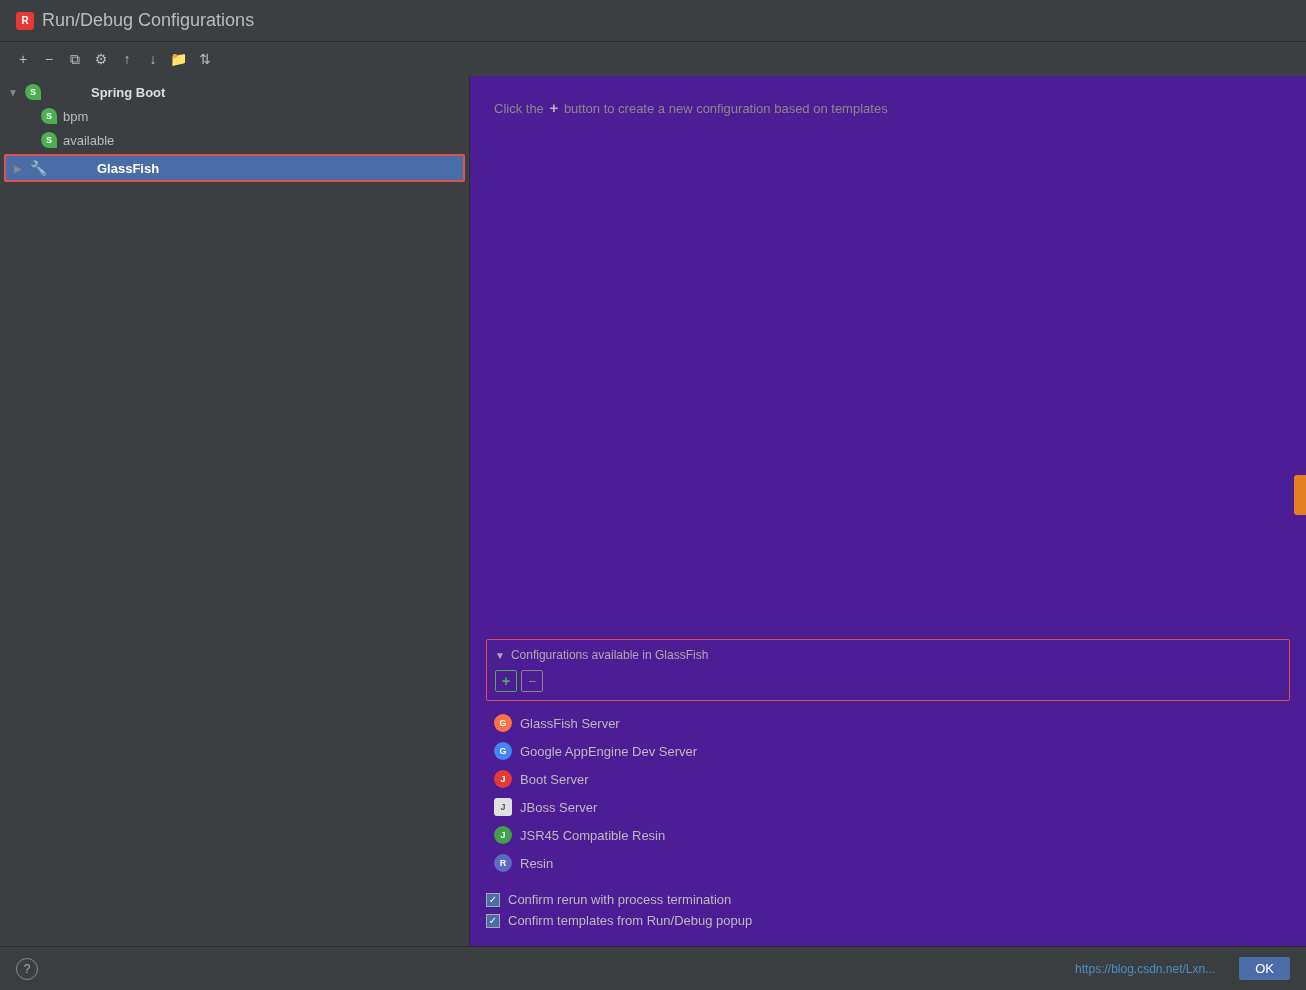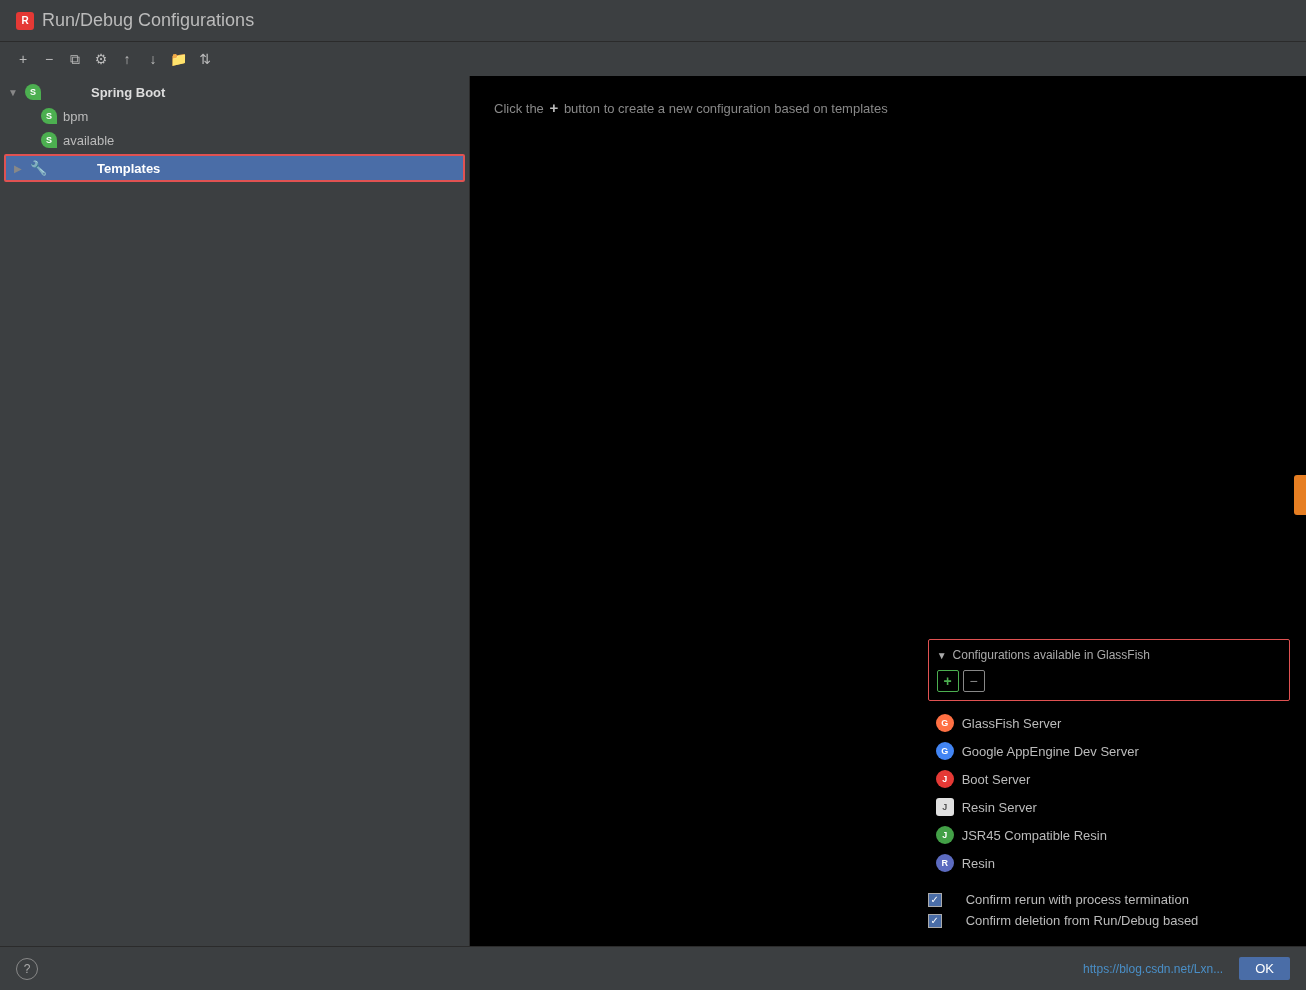--- a/index.html
+++ b/index.html
@@ -117,24 +117,24 @@
       font-size: 13px;
     }
     .item-label.bold { font-weight: 600; color: #dddddd; margin-left: 44px; }
 
     
     .indent-1 { padding-left: 24px; }
 
     
     .right-panel {
       flex: 1;
-      background: #000000;
+      background: #4c1d95;
       padding: 0;
       display: flex;
-      flex-direction: row;
+      flex-direction: column;
     }
 
     .hint-text {
       padding: 20px 24px;
       color: #888888;
       font-size: 13px;
       line-height: 1.6;
     }
     .hint-text .plus-btn {
       display: inline-block;
@@ -239,21 +239,21 @@
       text-align: center;
     }
 
     
     .checkboxes-section {
       margin: 12px 16px 8px;
     }
     .checkbox-row {
       display: flex;
       align-items: center;
-      gap: 24px;
+      gap: 8px;
       padding: 3px 0;
     }
     .checkbox-box {
       width: 14px; height: 14px;
       border: 1px solid #aaaaaa;
       background: #4a6da7;
       display: inline-flex;
       align-items: center;
       justify-content: center;
       cursor: pointer;
@@ -312,21 +312,21 @@
       color: #aaaaaa;
       cursor: pointer;
       display: flex;
       align-items: center;
       justify-content: center;
       font-size: 12px;
     }
     .bottom-right {
       display: flex;
       align-items: center;
-      gap: 16px;
+      gap: 24px;
     }
     .link-text {
       color: #4a8fc7;
       font-size: 12px;
       cursor: pointer;
     }
     .ok-btn {
       background: #4a6da7;
       color: white;
       border: none;
@@ -393,21 +393,21 @@
         <span class="spring-leaf">S</span>
       </span>
       <span class="item-label">available</span>
     </div>
 
     <div class="tree-item selected" style="border: 2px solid #e05252; margin: 2px 4px; border-radius: 2px;">
       <span class="tree-arrow">▶</span>
       <span class="spring-icon">
         <span style="font-size:14px;">🔧</span>
       </span>
-      <span class="item-label bold">Templates</span>
+      <span class="item-label bold">GlassFish</span>
     </div>
   </div>
 
   <div class="right-panel">
     <div class="hint-text">
       <span>Click the</span>
       <span class="plus-btn">+</span>
       <span>button to create a new configuration based on templates</span>
     </div>
 
@@ -432,40 +432,40 @@
         <div class="config-item">
           <span class="config-icon icon-appengine">G</span>
           <span class="config-label">Google AppEngine Dev Server</span>
         </div>
         <div class="config-item">
           <span class="config-icon icon-jboss">J</span>
           <span class="config-label">Boot Server</span>
         </div>
         <div class="config-item">
           <span class="config-icon icon-jetty" style="border-radius: 3px; background: #e0e0e0; color:#555;">J</span>
-          <span class="config-label">Resin Server</span>
+          <span class="config-label">JBoss Server</span>
         </div>
         <div class="config-item">
           <span class="config-icon icon-jsr45">J</span>
           <span class="config-label">JSR45 Compatible Resin</span>
         </div>
         <div class="config-item">
           <span class="config-icon icon-resin">R</span>
           <span class="config-label">Resin</span>
         </div>
       </div>
 
       <div class="checkboxes-section">
         <div class="checkbox-row">
           <div class="checkbox-box"></div>
           <span class="checkbox-label">Confirm rerun with process termination</span>
         </div>
         <div class="checkbox-row">
           <div class="checkbox-box"></div>
-          <span class="checkbox-label">Confirm deletion from Run/Debug based</span>
+          <span class="checkbox-label">Confirm templates from Run/Debug popup</span>
         </div>
       </div>
 
       <div class="temp-limit-row">
         <span class="temp-limit-label">Temporary configurations limit:</span>
         <input class="temp-limit-input" type="text" value="5" style="">
       </div>
     </div>
   </div>
 </div>

